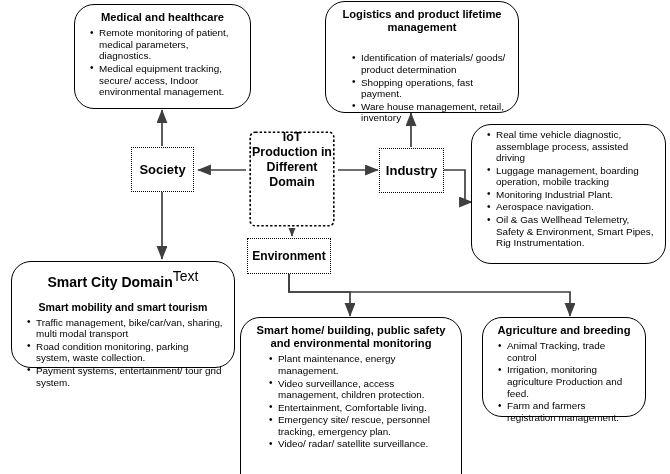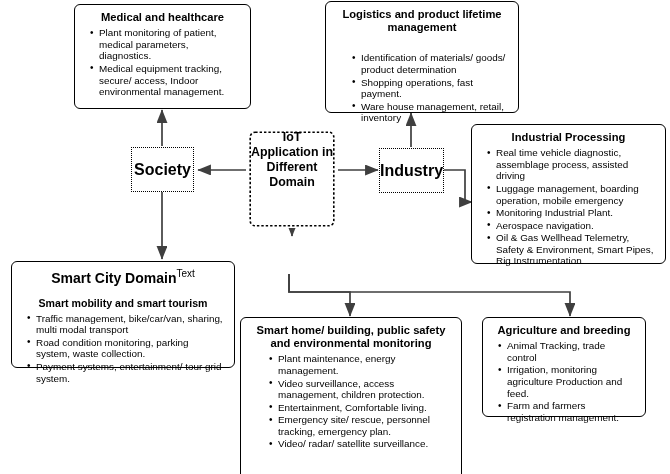--- a/index.html
+++ b/index.html
@@ -11,21 +11,21 @@
     color:#000000;
     overflow:hidden;
   }
   #wires{position:absolute;left:0;top:0;width:670px;height:474px;}
 
   .node{position:absolute;box-sizing:border-box;background:#ffffff;}
 
   
   .card{
     border:1.6px solid #000;
-    border-radius:6px;
+    border-radius:20px;
     background:#fff;
     padding:4px 7px 15px 7px;
   }
   .card .ttl{
     font-weight:bold;
     font-size:11.2px;
     text-align:center;
     line-height:1.18;
     margin:2px 0 3px 0;
   }
@@ -64,27 +64,27 @@
   }
   .hub .scallop{
     position:absolute;left:0;top:0;width:100%;height:100%;
   }
   .hub .txt{position:relative;z-index:2;padding:0 3px;}
 
   
   .pillar{
     border:1.7px dotted #000;
     display:flex;align-items:center;justify-content:center;
-    font-weight:bold;font-size:16px;
+    font-weight:bold;font-size:13px;
     background:#fff;
   }
 
   .tag{
     font-weight:normal;
-    font-size:10px;
+    font-size:14px;
     vertical-align:super;
   }
 </style>
 </head>
 <body>
 
 <div id="canvas">
 
   <svg id="wires" viewBox="0 0 670 474">
     <defs>
@@ -110,39 +110,38 @@
 
       <path d="M289,274 L289,292 L350,292 L350,316"></path>
 
       <path d="M289,274 L289,292 L570,292 L570,316"></path>
     </g>
   </svg>
 
   <div class="node card" style="left:74px;top:4px;width:177px;height:105px;">
     <div class="ttl">Medical and healthcare</div>
     <ul>
-      <li>Plant monitoring of patient, medical parameters, diagnostics.</li>
+      <li>Remote monitoring of patient, medical parameters, diagnostics.</li>
       <li>Medical equipment tracking, secure/ access, Indoor environmental management.</li>
     </ul>
   </div>
 
   <div class="node card" style="left:325px;top:1px;width:194px;height:112px;">
     <div class="ttl">Logistics and product lifetime management</div>
     <ul style="padding-left:28px;margin-top:18px;">
       <li>Identification of materials/ goods/ product determination</li>
       <li>Shopping operations, fast payment.</li>
       <li>Ware house management, retail, inventory</li>
     </ul>
   </div>
 
   <div class="node card" style="left:471px;top:124px;width:195px;height:140px;">
-    <div class="ttl">Industrial Processing</div>
     <ul>
       <li>Real time vehicle diagnostic, assemblage process, assisted driving</li>
-      <li>Luggage management, boarding operation, mobile emergency</li>
+      <li>Luggage management, boarding operation, mobile tracking</li>
       <li>Monitoring Industrial Plant.</li>
       <li>Aerospace navigation.</li>
       <li>Oil &amp; Gas Wellhead Telemetry, Safety &amp; Environment, Smart Pipes, Rig Instrumentation.</li>
     </ul>
   </div>
 
   <div class="node card" style="left:11px;top:261px;width:224px;height:107px;">
     <div class="ttl" style="font-size:14px;">
       <span>Smart  City Domain</span><span class="tag">Text</span>
     </div>
@@ -175,26 +174,29 @@
   </div>
 
   <div class="node pillar" style="left:131px;top:147px;width:63px;height:45px;">
     <span>Society</span>
   </div>
 
   <div class="node pillar" style="left:379px;top:148px;width:65px;height:45px;">
     <span>Industry</span>
   </div>
 
+  <div class="node pillar" style="left:247px;top:238px;width:84px;height:36px;font-size:12px;">
+    <span>Environment</span>
+  </div>
 
   <div class="node hub">
     <svg class="scallop" viewBox="0 0 88 98" preserveAspectRatio="none">
       <rect x="2.2" y="2.2" width="83.6" height="93.6" rx="5" ry="5" fill="#ffffff" stroke="#000000" stroke-width="1.6" stroke-dasharray="2.4 2.0"></rect>
     </svg>
     <div class="txt">
       <div>IoT</div>
-      <div>Application in</div>
+      <div>Production in</div>
       <div>Different</div>
       <div>Domain</div>
     </div>
   </div>
 
 </div>
 
 </body></html>

